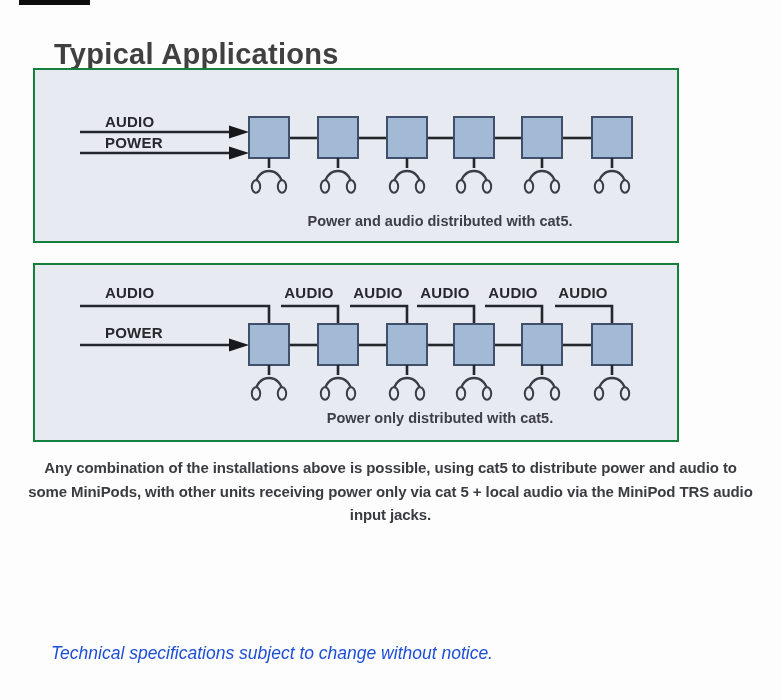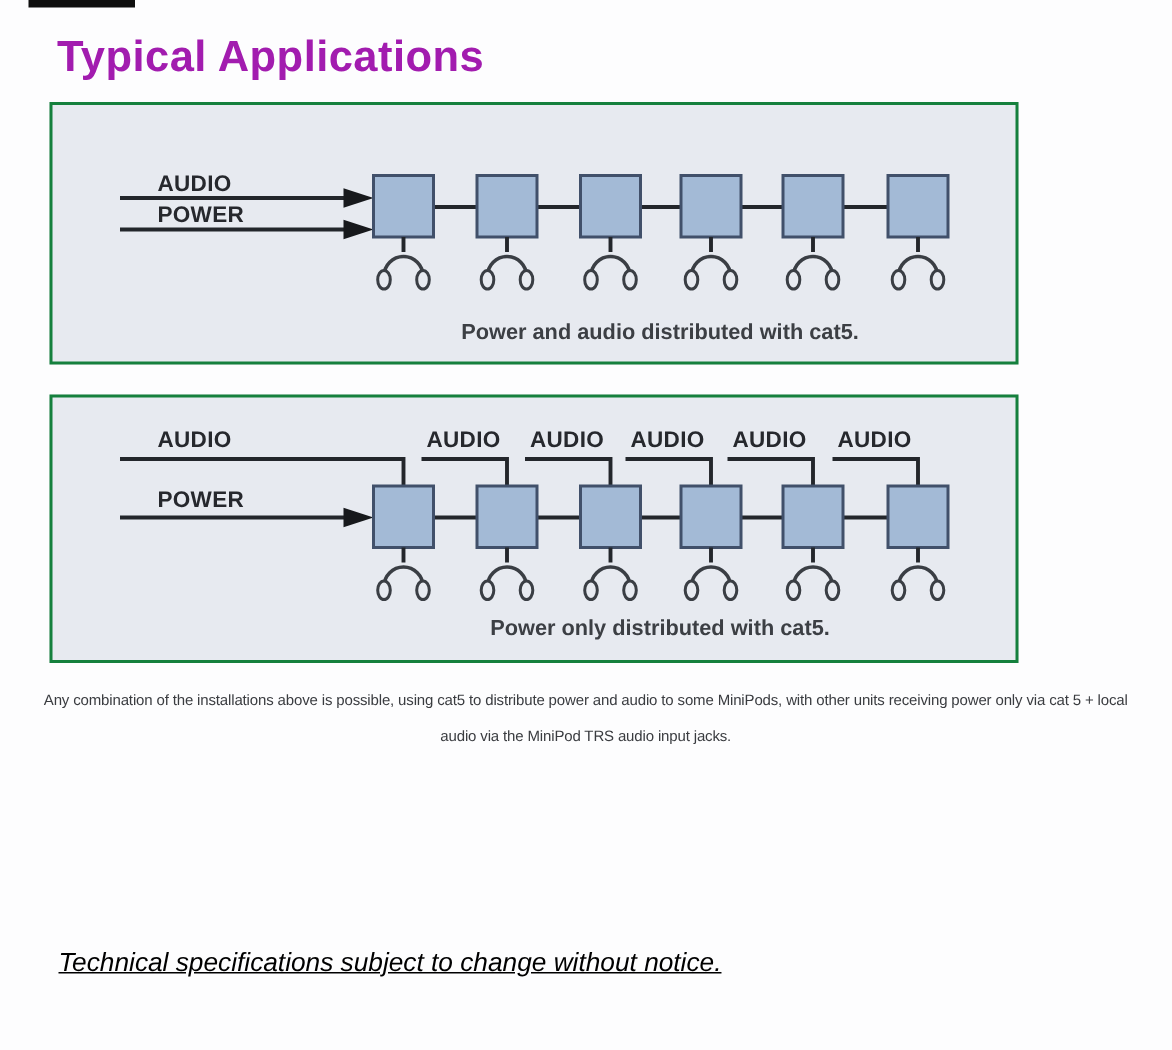--- a/index.html
+++ b/index.html
@@ -8,52 +8,51 @@
     background:#fdfdfe;
     font-family:"Liberation Sans", sans-serif;
     position:relative;
     overflow:hidden;
   }
   .corner-bar{
     position:absolute;left:19px;top:0;width:71px;height:5px;
     background:#0e0e0e;
   }
   .page-title{
-    position:absolute;left:38px;top:22px;margin:0;
+    position:absolute;left:38px;top:22px;margin:16px;
     font-size:29px;font-weight:bold;letter-spacing:0.3px;
-    color:#a21caf;
+    color:#404040;
   }
   .panel{
     position:absolute;left:33px;width:642px;
     background:#e7eaf0;
     border:2px solid #15803d;
   }
   .panel-1{top:68px;height:171px;}
   .panel-2{top:263px;height:175px;}
   .panel svg{display:block;width:642px;}
   .unit{fill:#a3bad6;stroke:#41506a;stroke-width:2;}
   .wire{stroke:#23262b;stroke-width:2.6;fill:none;}
   .band{fill:none;stroke:#3a3e44;stroke-width:2.4;}
   .cup{fill:#e7eaf0;stroke:#3a3e44;stroke-width:2;}
   .flow{stroke:#23262b;stroke-width:2.6;fill:none;}
   .arrowhead{fill:#17191c;stroke:none;}
   .svg-label{font-family:"Liberation Sans",sans-serif;font-size:15px;font-weight:bold;fill:#26282d;letter-spacing:0.2px;}
   .svg-caption{font-family:"Liberation Sans",sans-serif;font-size:14.5px;font-weight:bold;fill:#3c3f44;}
   .body-text{
     position:absolute;left:28px;top:456px;width:725px;margin:0;
     text-align:center;
-    font-size:10px;font-weight:normal;line-height:23.5px;
+    font-size:15px;font-weight:bold;line-height:23.5px;
     letter-spacing:-0.1px;
     color:#3a3c40;
   }
   .footer-note{
-    position:absolute;left:35px;top:627px;margin:4px;
+    position:absolute;left:35px;top:627px;margin:16px;
     font-size:17.5px;font-style:italic;
-    color:#000000;
-    text-decoration:underline;
+    color:#1d4ed8;
   }
 </style>
 </head>
 <body>
 
 <div class="corner-bar"></div>
 
 <h1 class="page-title">Typical Applications</h1>
 
 <section class="panel panel-1">

